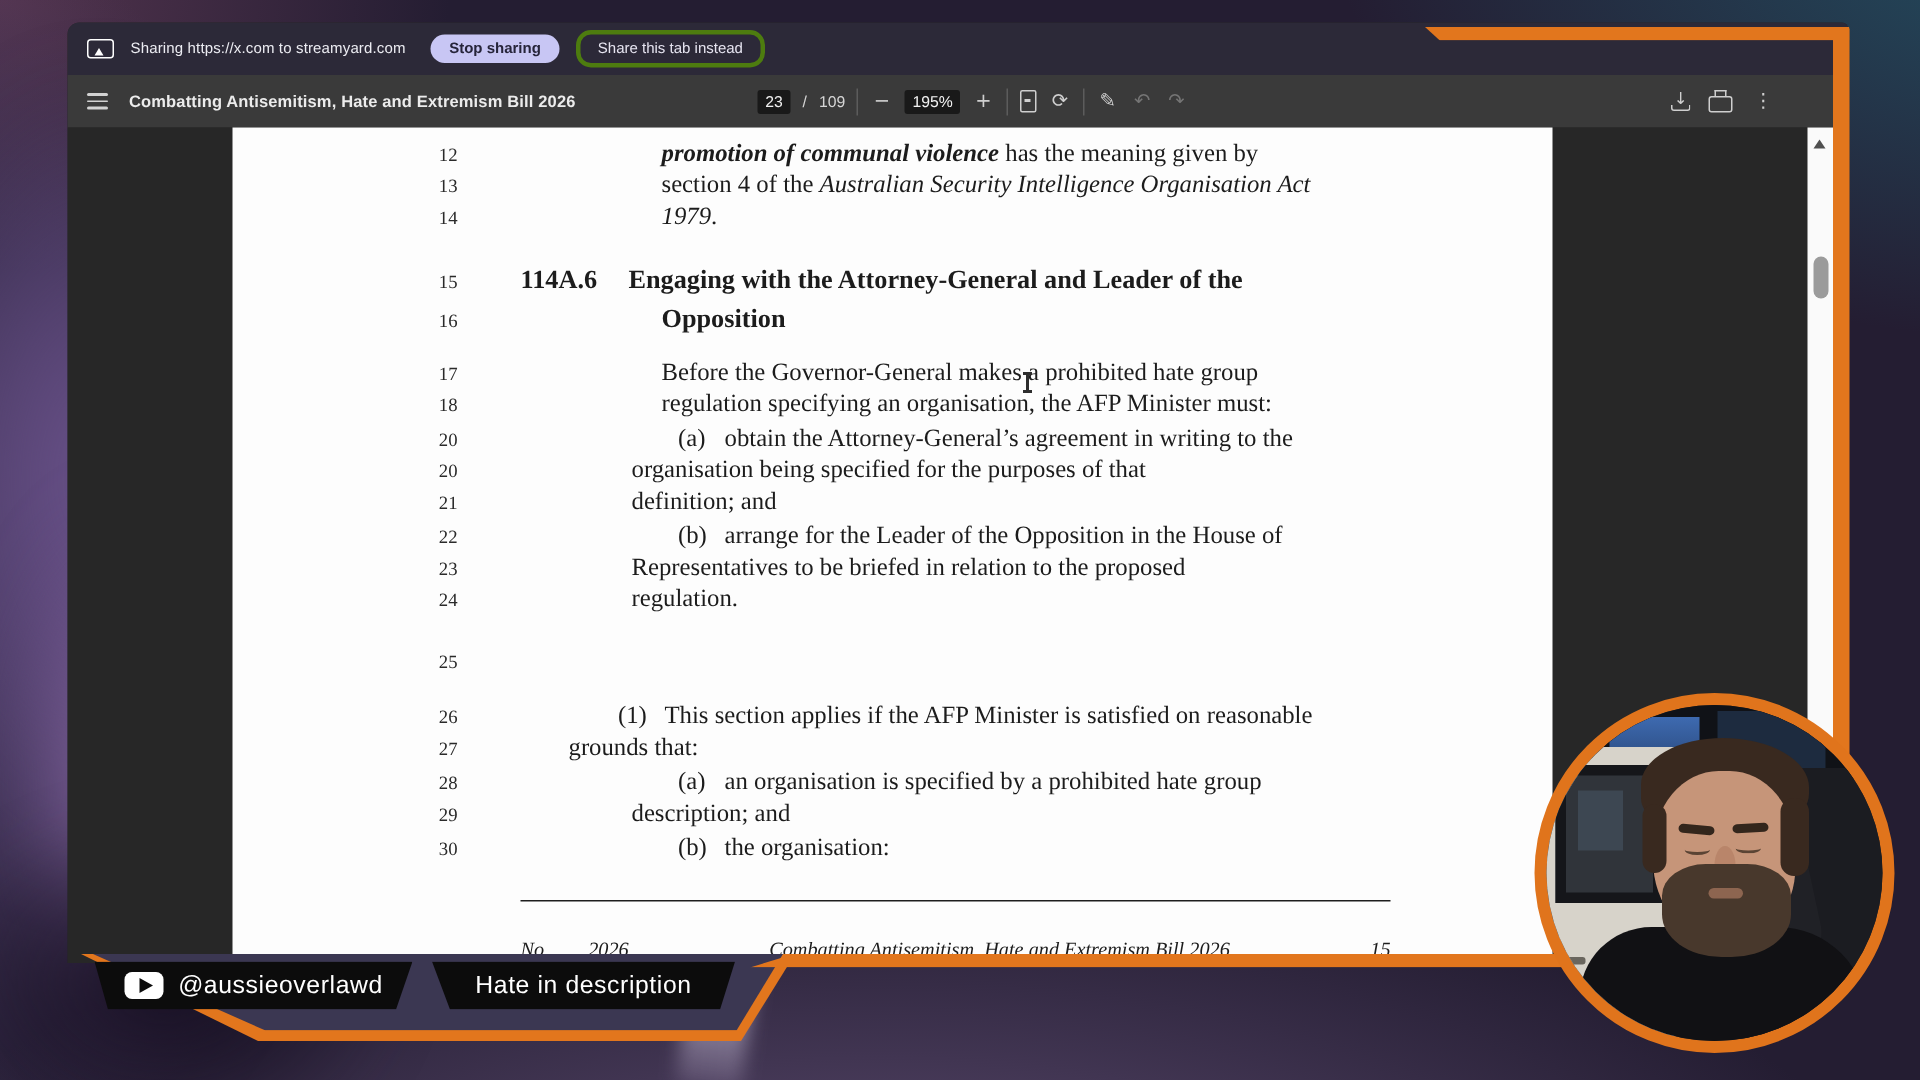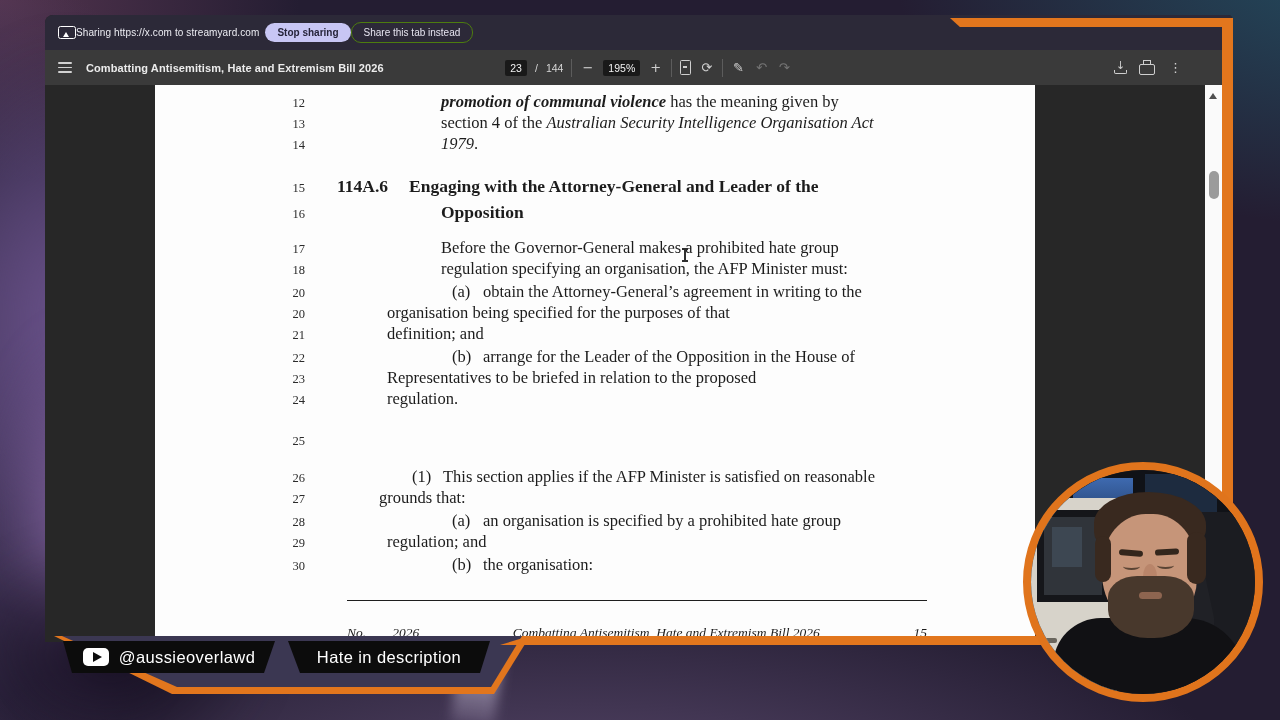--- a/index.html
+++ b/index.html
@@ -15,26 +15,26 @@
   }
   .abs{position:absolute;}
   
   .bgfx1{left:-70px;top:50px;width:270px;height:540px;background:radial-gradient(closest-side,#6e5590,rgba(110,85,144,0));filter:blur(28px);}
   .bgfx2{left:0px;top:330px;width:180px;height:390px;background:radial-gradient(closest-side,#8a6aa8,rgba(138,106,168,0));filter:blur(24px);}
   .bgfx4{left:-50px;top:540px;width:320px;height:230px;background:radial-gradient(closest-side,#140d1f,rgba(20,13,31,0));filter:blur(18px);}
   .bgfx3{left:455px;top:642px;width:44px;height:84px;background:linear-gradient(180deg,rgba(240,232,255,.75),rgba(205,185,225,.12));filter:blur(6px);transform:rotate(7deg);}
 
   
   .share{left:45px;top:15px;width:1187px;height:627px;background:#262626;border-radius:8px 4px 0 0;overflow:hidden;z-index:10;}
-  .sharebar{height:35px;background:#2c2938;display:flex;align-items:center;padding-left:13px;}
+  .sharebar{height:35px;background:#2c2938;display:flex;align-items:center;padding-left:13px;gap:11px;}
   .scr-icon{width:16px;height:11px;border:1.6px solid #fff;border-radius:2.5px;position:relative;flex:none;}
   .scr-icon::after{content:'';position:absolute;left:4px;top:1.5px;border:3.5px solid transparent;border-bottom:5px solid #fff;}
   .sharemsg{font-size:10px;color:#ececf2;letter-spacing:.1px;}
   .pill-stop{margin-left:6px;background:#c8c6f4;color:#26243a;font-size:10px;font-weight:700;padding:4px 12px;border-radius:10px;border:none;cursor:pointer;}
-  .pill-share{background:transparent;color:#e6e4f0;font-size:10px;padding:4px 12px;border-radius:10px;border:1px solid #4d7c0f;cursor:pointer;}
+  .pill-share{background:transparent;color:#e6e4f0;font-size:10px;padding:4px 12px;border-radius:10px;border:3px solid #4d7c0f;cursor:pointer;}
 
   .pdfbar{height:35px;background:#3a3a3a;position:relative;display:flex;align-items:center;}
   .hamb{margin-left:13px;width:14px;display:flex;flex-direction:column;gap:3px;cursor:pointer;}
   .hamb i{height:1.8px;background:#d2d2d2;border-radius:1px;}
   .pdftitle{margin-left:14px;font-size:11px;font-weight:600;color:#ececec;letter-spacing:.1px;}
   .pdf-center{position:absolute;left:460px;top:0;height:35px;display:flex;align-items:center;gap:8px;color:#d6d6d6;font-size:10.5px;}
   .numbox{background:#191919;border-radius:2px;padding:2px 5px;color:#f2f2f2;min-width:12px;text-align:center;}
   .tsep{width:1px;height:18px;background:#5c5c5c;}
   .tbtn{color:#cfcfcf;font-size:13px;line-height:1;cursor:pointer;background:none;border:none;padding:0 2px;font-family:"DejaVu Sans",sans-serif;}
   .tbtn.dim{color:#757575;}
@@ -54,24 +54,24 @@
   .lnum{width:150px;flex:none;text-align:right;font-size:12.5px;color:#2a2a2a;}
   .ltext{font-size:16.5px;line-height:21px;white-space:nowrap;}
   .block{margin-top:2px;}
   .block:first-child{margin-top:0;}
   .block.heading{margin-top:20px;}
   .block.heading .ltext{font-weight:700;font-size:17.5px;line-height:24px;}
   .block.heading .lnum{line-height:24px;}
   .block.para{margin-top:11px;}
   .block.item1{margin-top:13px;}
   .ind-body{margin-left:136px;}
-  .ind-h{margin-left:32px;}
+  .ind-h{margin-left:42px;}
   .ind-hc{margin-left:136px;}
   .ind-la{margin-left:147px;}
-  .ind-lac{margin-left:82px;}
+  .ind-lac{margin-left:116px;}
   .ind-l1{margin-left:107px;}
   .ind-l1c{margin-left:74px;}
   .mk-h{display:inline-block;width:72px;}
   .mk-l{display:inline-block;width:31px;}
   .s-bi{font-weight:700;font-style:italic;}
   .s-i{font-style:italic;}
   .frule{position:absolute;left:192px;top:515px;width:580px;border-top:1.6px solid #1e1e1e;}
   .ftext{position:absolute;left:192px;top:540px;width:580px;display:flex;align-items:baseline;
          font-style:italic;font-size:13.5px;color:#1c1c1c;}
   .f-year{margin-left:26px;}
@@ -151,21 +151,21 @@
     <div class="hamb">
         <i></i>
         <i></i>
         <i></i>
       </div>
     <span class="pdftitle">Combatting Antisemitism, Hate and Extremism Bill 2026</span>
 
     <div class="pdf-center">
       <span class="numbox">23</span>
       <span>/</span>
-      <span>144</span>
+      <span>109</span>
       <div class="tsep"></div>
       <button class="tbtn">−</button>
       <span class="numbox">195%</span>
       <button class="tbtn">+</button>
       <div class="tsep"></div>
       <div class="fit-icon"></div>
       <button class="tbtn">⟳</button>
       <div class="tsep"></div>
       <button class="tbtn">✎</button>
       <button class="tbtn dim">↶</button>
@@ -262,21 +262,21 @@
               <div class="ltext ind-l1c"><span>grounds that:</span></div>
             </div>
           </div>
           <div class="block item">
             <div class="lrow">
               <span class="lnum">28</span>
               <div class="ltext ind-la"><span class="marker mk-l">(a)</span><span>an organisation is specified by a prohibited hate group</span></div>
             </div>
             <div class="lrow">
               <span class="lnum">29</span>
-              <div class="ltext ind-lac"><span>regulation; and</span></div>
+              <div class="ltext ind-lac"><span>description; and</span></div>
             </div>
           </div>
           <div class="block item">
             <div class="lrow">
               <span class="lnum">30</span>
               <div class="ltext ind-la"><span class="marker mk-l">(b)</span><span>the organisation:</span></div>
             </div>
           </div>
         </div>
       <div class="frule"></div>

